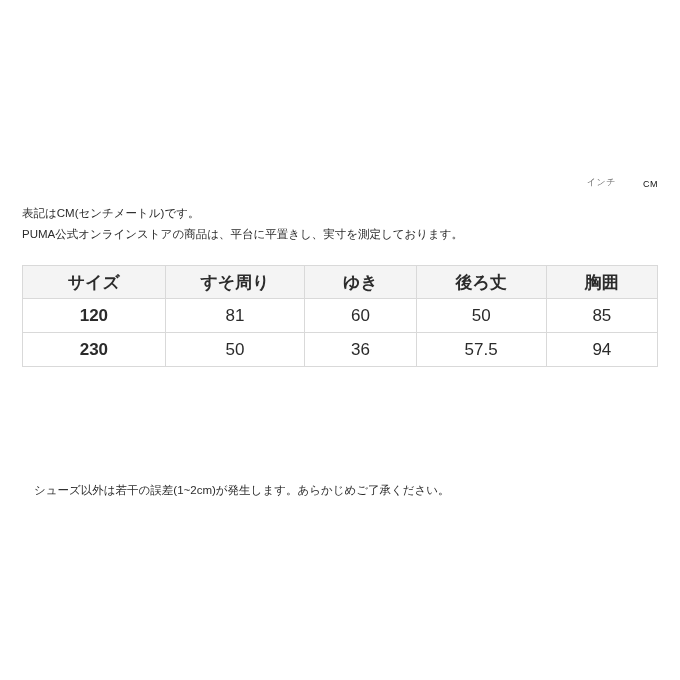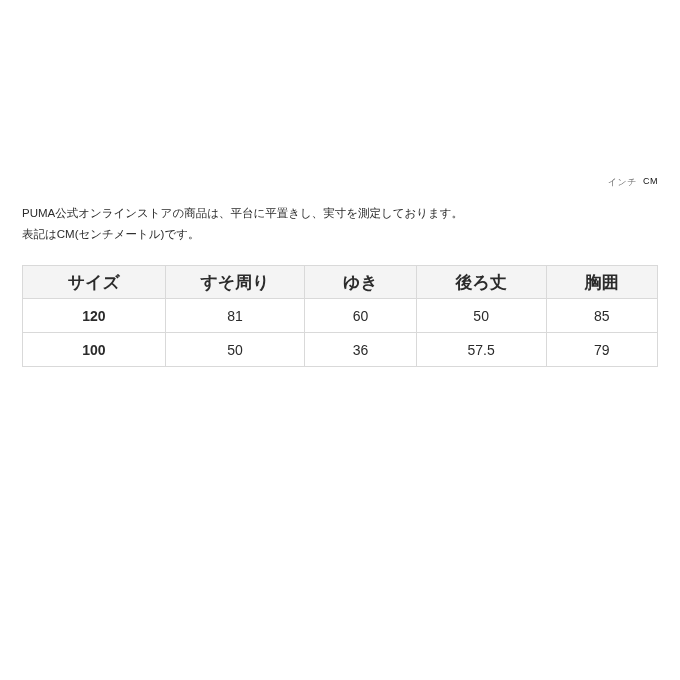--- a/index.html
+++ b/index.html
@@ -18,22 +18,22 @@
     position: relative;
     width: 680px;
     height: 680px;
     box-sizing: border-box;
   }
   .unit-toggle {
     position: absolute;
     top: 176px;
     right: 22px;
     display: flex;
-    align-items: flex-start;
-    gap: 6px;
+    align-items: flex-end;
+    gap: 27px;
     font-size: 9px;
     letter-spacing: 0.5px;
   }
   .unit-inch {
     color: #6b6b6b;
     font-weight: normal;
   }
   .unit-cm {
     color: #111111;
     font-weight: normal;
@@ -58,21 +58,21 @@
   }
   table.size-table {
     border-collapse: collapse;
     width: 100%;
     table-layout: fixed;
   }
   table.size-table th,
   table.size-table td {
     border: 1px solid #d9d9d9;
     text-align: center;
-    font-size: 14px;
+    font-size: 17px;
     color: #2b2b2b;
     font-weight: normal;
     height: 33px;
     padding: 0;
   }
   table.size-table thead th {
     background: #f4f4f4;
     font-weight: bold;
     font-size: 17px;
     height: 32px;
@@ -94,22 +94,22 @@
 <body>
 
 <div class="page">
 
   <div class="unit-toggle">
     <span class="unit-inch">インチ</span>
     <span class="unit-cm">CM</span>
   </div>
 
   <div class="intro">
+    <div>表記はCM(センチメートル)です。</div>
     <div>PUMA公式オンラインストアの商品は、平台に平置きし、実寸を測定しております。</div>
-    <div>表記はCM(センチメートル)です。</div>
   </div>
 
   <div class="table-wrap">
     <table class="size-table">
       <thead>
         <tr>
           <th style="width:22.5%">サイズ</th>
           <th style="width:22%">すそ周り</th>
           <th style="width:17.5%">ゆき</th>
           <th style="width:20.5%">後ろ丈</th>
@@ -118,24 +118,25 @@
       </thead>
       <tbody>
         <tr>
           <td class="row-label">120</td>
           <td>81</td>
           <td>60</td>
           <td>50</td>
           <td>85</td>
         </tr>
         <tr>
-          <td class="row-label">100</td>
+          <td class="row-label">230</td>
           <td>50</td>
           <td>36</td>
           <td>57.5</td>
-          <td>79</td>
+          <td>94</td>
         </tr>
       </tbody>
     </table>
   </div>
 
+  <div class="footnote">シューズ以外は若干の誤差(1~2cm)が発生します。あらかじめご了承ください。</div>
 
 </div>
 
 </body></html>

